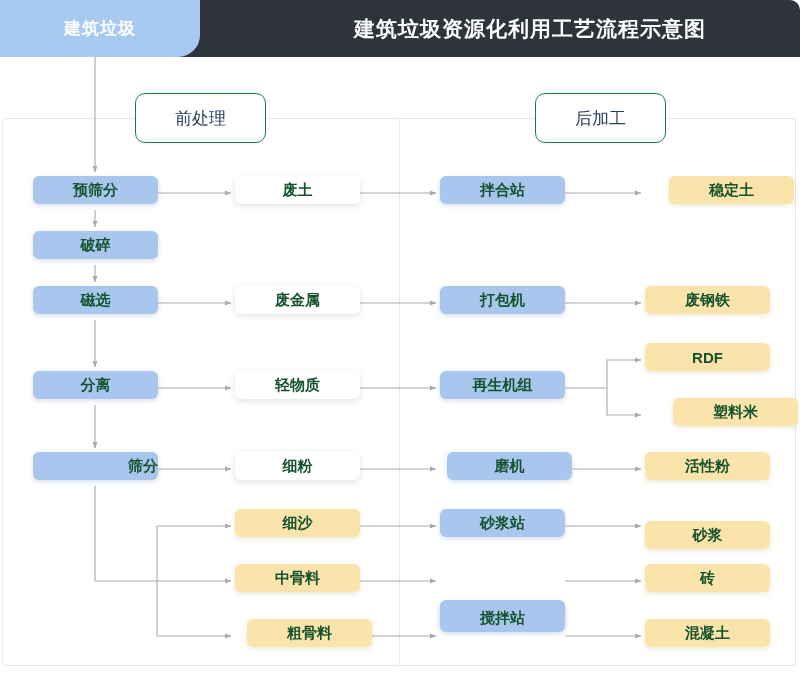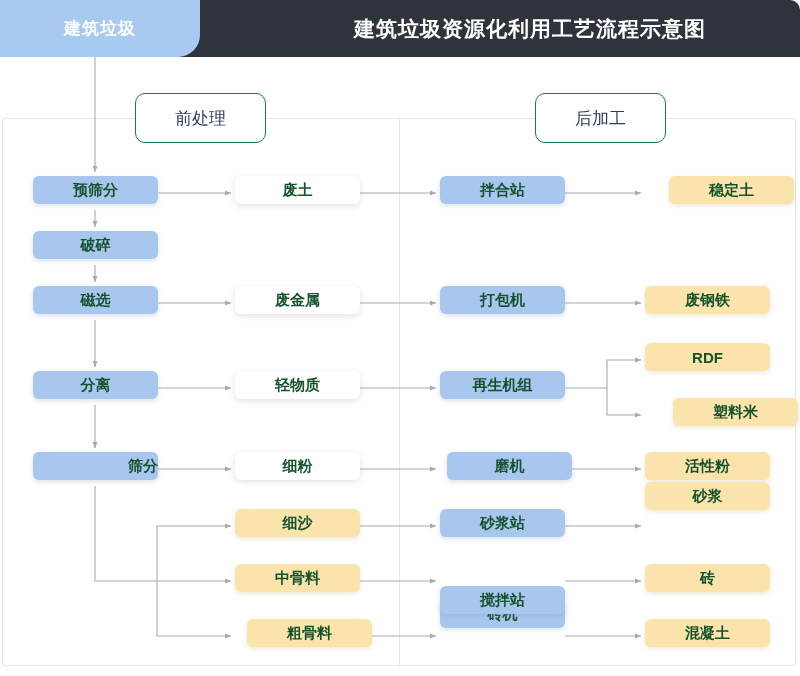--- a/index.html
+++ b/index.html
@@ -230,39 +230,39 @@
     </div>
     <div class="node blue" style="left: 447px; top: 452px;">
       <span>磨机</span>
     </div>
     <div class="node blue" style="left: 440px; top: 509px;">
       <span>砂浆站</span>
     </div>
     <div class="node blue" style="left: 440px; top: 564px; margin-top: 36px;">
       <span>砖机</span>
     </div>
-    <div class="node blue" style="left: 440px; top: 586px;">
+    <div class="node blue" style="left: 440px; top: 604px;">
       <span>搅拌站</span>
     </div>
     <div class="node yellow" style="left: 669px; top: 176px;">
       <span>稳定土</span>
     </div>
     <div class="node yellow" style="left: 645px; top: 286px;">
       <span>废钢铁</span>
     </div>
     <div class="node yellow" style="left: 645px; top: 343px;">
       <span>RDF</span>
     </div>
     <div class="node yellow" style="left: 673px; top: 398px;">
       <span>塑料米</span>
     </div>
     <div class="node yellow" style="left: 645px; top: 452px;">
       <span>活性粉</span>
     </div>
-    <div class="node yellow" style="left: 645px; top: 482px;">
+    <div class="node yellow" style="left: 645px; top: 521px;">
       <span>砂浆</span>
     </div>
     <div class="node yellow" style="left: 645px; top: 564px;">
       <span>砖</span>
     </div>
     <div class="node yellow" style="left: 645px; top: 619px;">
       <span>混凝土</span>
     </div>
   </div>
 

